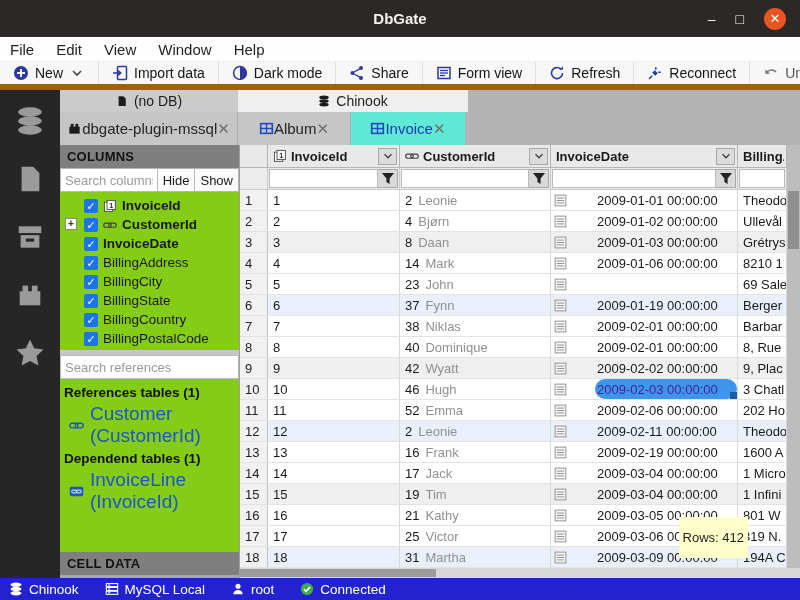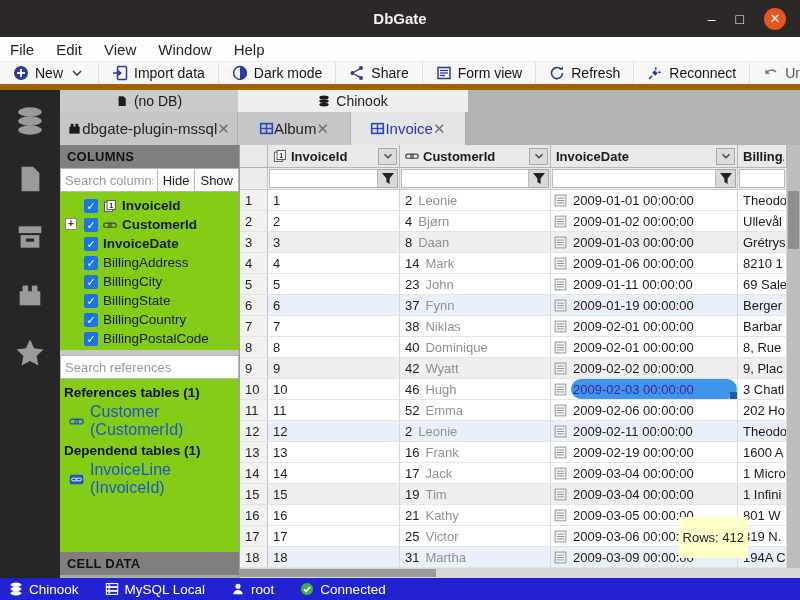--- a/index.html
+++ b/index.html
@@ -38,21 +38,21 @@
   .tab-group .ic { width:12px; height:12px; color:#1c1c1c; }
   .tg-nodb { width:178px; background:#cbcbcb; font-weight:normal; }
   .tg-chinook { width:230px; background:#efefef; font-weight:normal; }
   .tabs-row { height:33px; background:#b3b3b3; display:flex; }
   .tab { display:flex; align-items:center; justify-content:center; font-size:15px; background:#c6c6c6; color:#242424; border-right:1px solid #b0b0b0; }
   .tab .ic { width:15px; height:15px; }
   .tab-plugin { width:178px; }
   .tab-plugin .ic { color:#1c1c1c; }
   .tab-album { width:113px; }
   .tab-album .ic, .tab-invoice .ic { color:#2547c0; }
-  .tab-invoice { width:115px; background:#e5e5e5; color:#2236b8;text-align:right; }
+  .tab-invoice { width:115px; background:#5eead4; color:#2236b8;text-align:right; }
   .tab-close { color:#6e6e6e; font-size:15px; }
 
   
   .work { flex:1; min-height:0; display:flex; }
 
   
   .left-panel { width:180px; flex:none; background:#84cc16; display:flex; flex-direction:column; border-right:1px solid #9e9e9e; }
   .panel-header { height:23px; flex:none; background:#7f7f7f; color:#121212; font-weight:bold; font-size:13px; display:flex; align-items:center; padding-left:7px; letter-spacing:.2px; }
   .search-row { height:24px; flex:none; display:flex; align-items:stretch; background:#eee; }
   .search-input { flex:1; min-width:0; border:1px solid #b9b9b9; font-size:13px; padding:0 4px; color:#333; font-family:inherit; }
@@ -60,21 +60,21 @@
   .mini-btn { font-size:13px; background:#fbfbfb; border:1px solid #b5b5b5; border-left:none; padding:0 5px; display:flex; align-items:center; color:#1a1a1a; }
   .col-list { flex:none; padding:4px 0 2px; }
   .col-item { height:19px; display:flex; align-items:center; gap:5px; padding-left:24px; font-size:13.5px; position:relative; }
   .col-item.bold { font-weight:bold; }
   .expander { position:absolute; left:5px; top:3px; width:12px; height:12px; border:1px solid #888; background:#fff; font-size:10px; line-height:10px; text-align:center; color:#333; }
   .checkbox { width:14px; height:14px; background:#1b74e8; border-radius:2px; color:#fff; font-size:11px; line-height:14px; text-align:center; flex:none; }
   .col-item .ic { width:14px; height:14px; }
   .list-strip { height:5px; flex:none; background:#c6c6c6; }
   .ref-content { flex:1; min-height:0; overflow:hidden; padding:4px 0; }
   .ref-heading { font-weight:bold; font-size:13.5px; padding:2px 4px 1px; color:#111; }
-  .ref-link { display:flex; align-items:center; gap:6px; padding:2px 2px 2px 9px; color:#1d56c8; font-size:16px; }
+  .ref-link { display:flex; align-items:center; gap:6px; padding:2px 2px 2px 9px; color:#1d56c8; font-size:19px; }
   .ref-link .ic { width:15px; height:15px; }
   .bottom-strip { height:3px; flex:none; background:#a8a8a8; }
 
   
   .grid-area { flex:1; min-width:0; position:relative; display:flex; flex-direction:column; background:#fff; }
   .grid-main { flex:1; min-height:0; display:flex; }
   .grid-cols { flex:1; min-width:0; display:flex; flex-direction:column; overflow:hidden; }
   .w-num { width:28px; flex:none; }
   .w-id { width:132px; flex:none; }
   .w-cust { width:151px; flex:none; }
@@ -90,21 +90,21 @@
   .f-input { flex:1; min-width:0; border:1px solid #b9b9b9; font-size:12px; padding:0 3px; font-family:inherit; }
   .f-btn { width:20px; flex:none; background:#d9d9d9; border:1px solid #a8a8a8; border-left:none; display:flex; align-items:center; justify-content:center; }
   .grid-rows { flex:1; overflow:hidden; }
   .grid-row { height:21px; display:flex; border-bottom:1px solid #e3e3e3; font-size:13px; background:#fff; }
   .grid-row.gray { background:#efefef; }
   .grid-row.blue { background:#e9effb; }
   .g-cell { border-right:1px solid #d8d8d8; display:flex; align-items:center; padding:0 5px; overflow:hidden; white-space:nowrap; }
   .g-num { background:#f1f1f1; border-right:1px solid #c2c2c2; color:#222; }
   .cust-name { color:#909090; margin-left:6px; }
   .date-cell { padding:0 0 0 3px; gap:4px; }
-  .date-text { flex:1; height:100%; display:flex; align-items:center; position:relative; padding-left:2px; }
+  .date-text { flex:1; height:100%; display:flex; align-items:center; position:relative; padding-left:2px;margin-left:24px; }
   .date-text.sel { background:#3e96ec; color:#4c1d95;border-radius:10px; }
   .fill-handle { position:absolute; right:0; bottom:0; width:7px; height:7px; background:#1c5ba8; }
   .vscroll { width:13px; flex:none; background:#bdbdbd; position:relative; }
   .vscroll-thumb { position:absolute; left:1px; right:1px; top:46px; height:58px; background:#8f8f8f; }
   .hscroll { height:10px; flex:none; background:#d8d8d8; position:relative; }
   .hscroll-thumb { position:absolute; left:0; top:1px; height:8px; width:196px; background:#9b9b9b; }
   .rows-badge { position:absolute; right:52px; bottom:20px; background:#ffffc9; padding:13px 4px; font-size:13px; color:#222; }
 
   
   .statusbar { height:22px; background:#2222d0; display:flex; align-items:center; gap:26px; padding-left:9px; color:#fff; font-size:13.5px; }
@@ -492,21 +492,20 @@
                   <div class="g-cell g-num w-num">5</div>
                   <div class="g-cell w-id">5</div>
                   <div class="g-cell w-cust">23<span class="cust-name">John</span></div>
                   <div class="g-cell w-date date-cell">
                     <svg class="ic" width="13" height="13" viewBox="0 0 14 14" fill="currentColor">
                       <rect x="1.2" y="1.2" width="11.6" height="11.6" fill="#f6f6f6" stroke="#8d8d8d"></rect>
                       <line x1="3" y1="4.4" x2="11" y2="4.4" stroke="#8d8d8d"></line>
                       <line x1="3" y1="7" x2="11" y2="7" stroke="#8d8d8d"></line>
                       <line x1="3" y1="9.6" x2="11" y2="9.6" stroke="#8d8d8d"></line>
                     </svg>
-                    <span class="date-text">2009-01-11 00:00:00</span>
                   </div>
                   <div class="g-cell w-addr">69 Sale</div>
                 </div>
                 <div class="grid-row blue">
                   <div class="g-cell g-num w-num">6</div>
                   <div class="g-cell w-id">6</div>
                   <div class="g-cell w-cust">37<span class="cust-name">Fynn</span></div>
                   <div class="g-cell w-date date-cell">
                     <svg class="ic" width="13" height="13" viewBox="0 0 14 14" fill="currentColor">
                       <rect x="1.2" y="1.2" width="11.6" height="11.6" fill="#f6f6f6" stroke="#8d8d8d"></rect>

